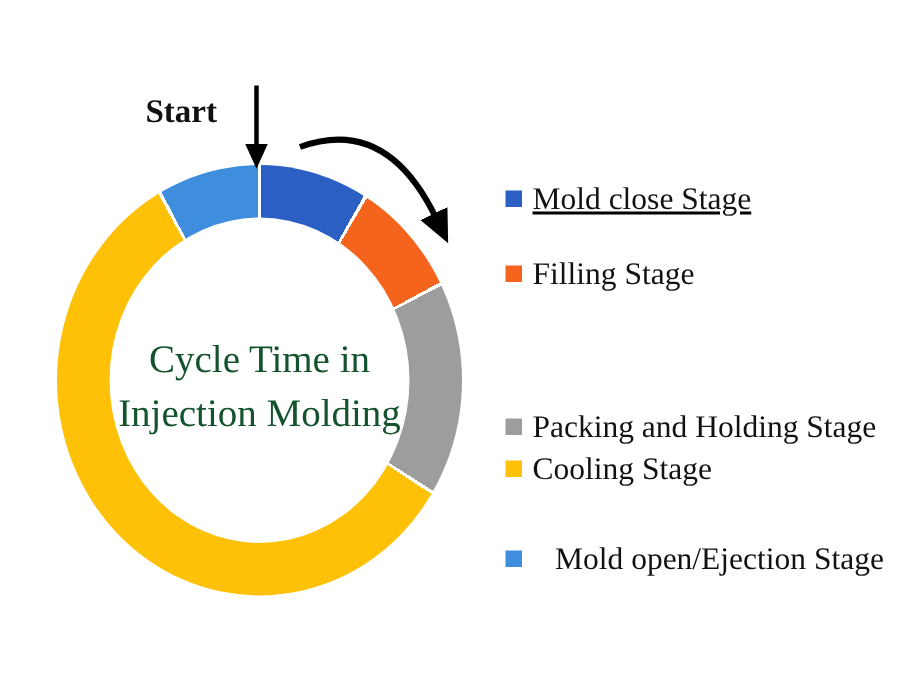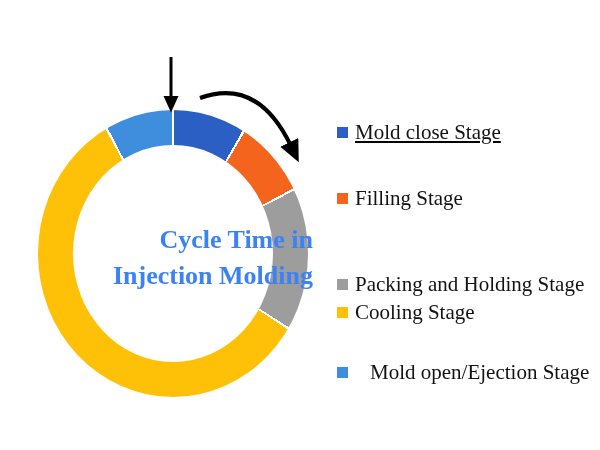--- a/index.html
+++ b/index.html
@@ -30,25 +30,24 @@
     height: 217px;
     border-radius: 50%;
     background: #ffffff;
   }
   .center-title {
     position: absolute;
     left: -40px;
     right: -40px;
     top: 52%;
     transform: translateY(-50%);
-    text-align: right;
+    text-align: center;
     font-size: 26px;
     line-height: 36px;
-    color: #3b82f6;
-    font-weight: bold;
+    color: #14532d;
   }
 
   
   .start-label {
     position: absolute;
     left: 97px;
     top: 61px;
     font-size: 22px;
     font-weight: bold;
     color: #111111;
@@ -75,39 +74,40 @@
     width: 11px;
     height: 11px;
     flex: 0 0 11px;
     margin-right: 7px;
   }
   .legend-item .lbl {
     font-size: 21px;
     color: #121212;
   }
   .li-0 { top: 120px; text-decoration: underline; }
-  .li-1 { top: 186px; }
+  .li-1 { top: 170px; }
   .li-2 { top: 240px; margin-top: 32px; }
   .li-3 { top: 300px; }
   .li-4 { top: 360px; gap: 15px; }
 </style>
 </head>
 <body>
 
 <div class="stage">
 
   <div class="donut" id="donut" style="background: conic-gradient(rgb(255, 255, 255) 0deg, rgb(255, 255, 255) 0.5deg, rgb(43, 95, 196) 0.5deg, rgb(43, 95, 196) 29.5deg, rgb(255, 255, 255) 29.5deg, rgb(255, 255, 255) 30.5deg, rgb(244, 100, 29) 30.5deg, rgb(244, 100, 29) 61.5deg, rgb(255, 255, 255) 61.5deg, rgb(255, 255, 255) 62.5deg, rgb(157, 157, 157) 62.5deg, rgb(157, 157, 157) 122.5deg, rgb(255, 255, 255) 122.5deg, rgb(255, 255, 255) 123.5deg, rgb(254, 193, 7) 123.5deg, rgb(254, 193, 7) 331.5deg, rgb(255, 255, 255) 331.5deg, rgb(255, 255, 255) 332.5deg, rgb(63, 142, 222) 332.5deg, rgb(63, 142, 222) 359.5deg, rgb(255, 255, 255) 359.5deg, rgb(255, 255, 255) 360deg);">
     <div class="hole">
       <div class="center-title">
         <div>Cycle Time in</div>
         <div>Injection Molding</div>
       </div>
     </div>
   </div>
 
+  <div class="start-label">Start</div>
 
   <svg class="arrows" viewBox="0 0 600 450">
     <defs>
       <marker id="ah" markerWidth="7" markerHeight="6" refX="1" refY="2.5" orient="auto">
         <path d="M0,0 L5.5,2.5 L0,5 Z" fill="#000000"></path>
       </marker>
     </defs>
     <line x1="171" y1="57" x2="171" y2="99" stroke="#000000" stroke-width="3" marker-end="url(#ah)"></line>
     <path d="M 200 98 Q 258 77 291 146" fill="none" stroke="#000000" stroke-width="4" marker-end="url(#ah)"></path>
   </svg>

